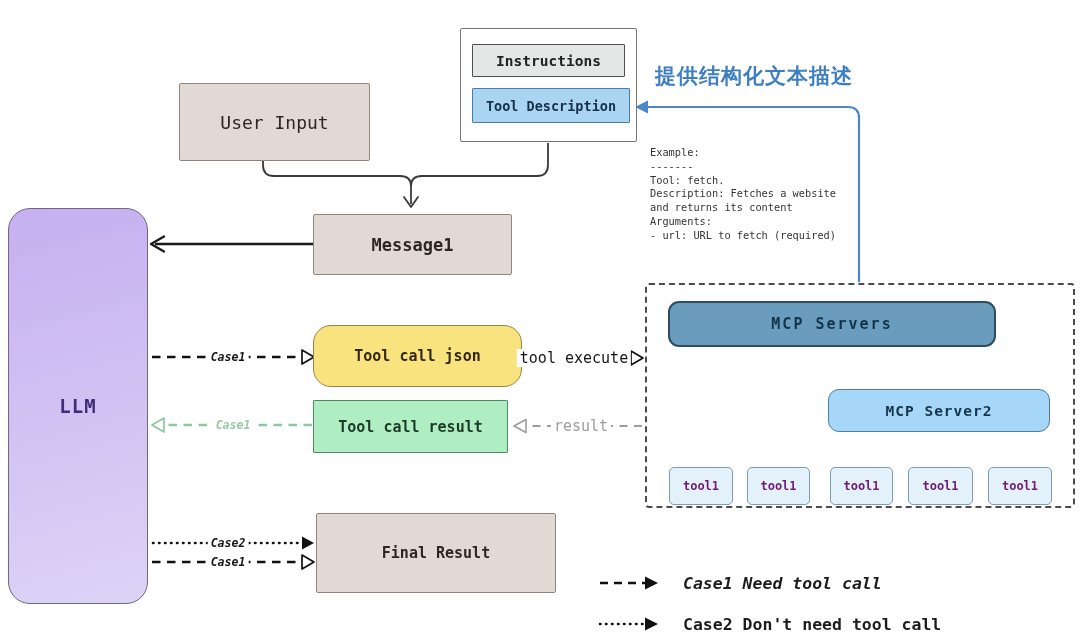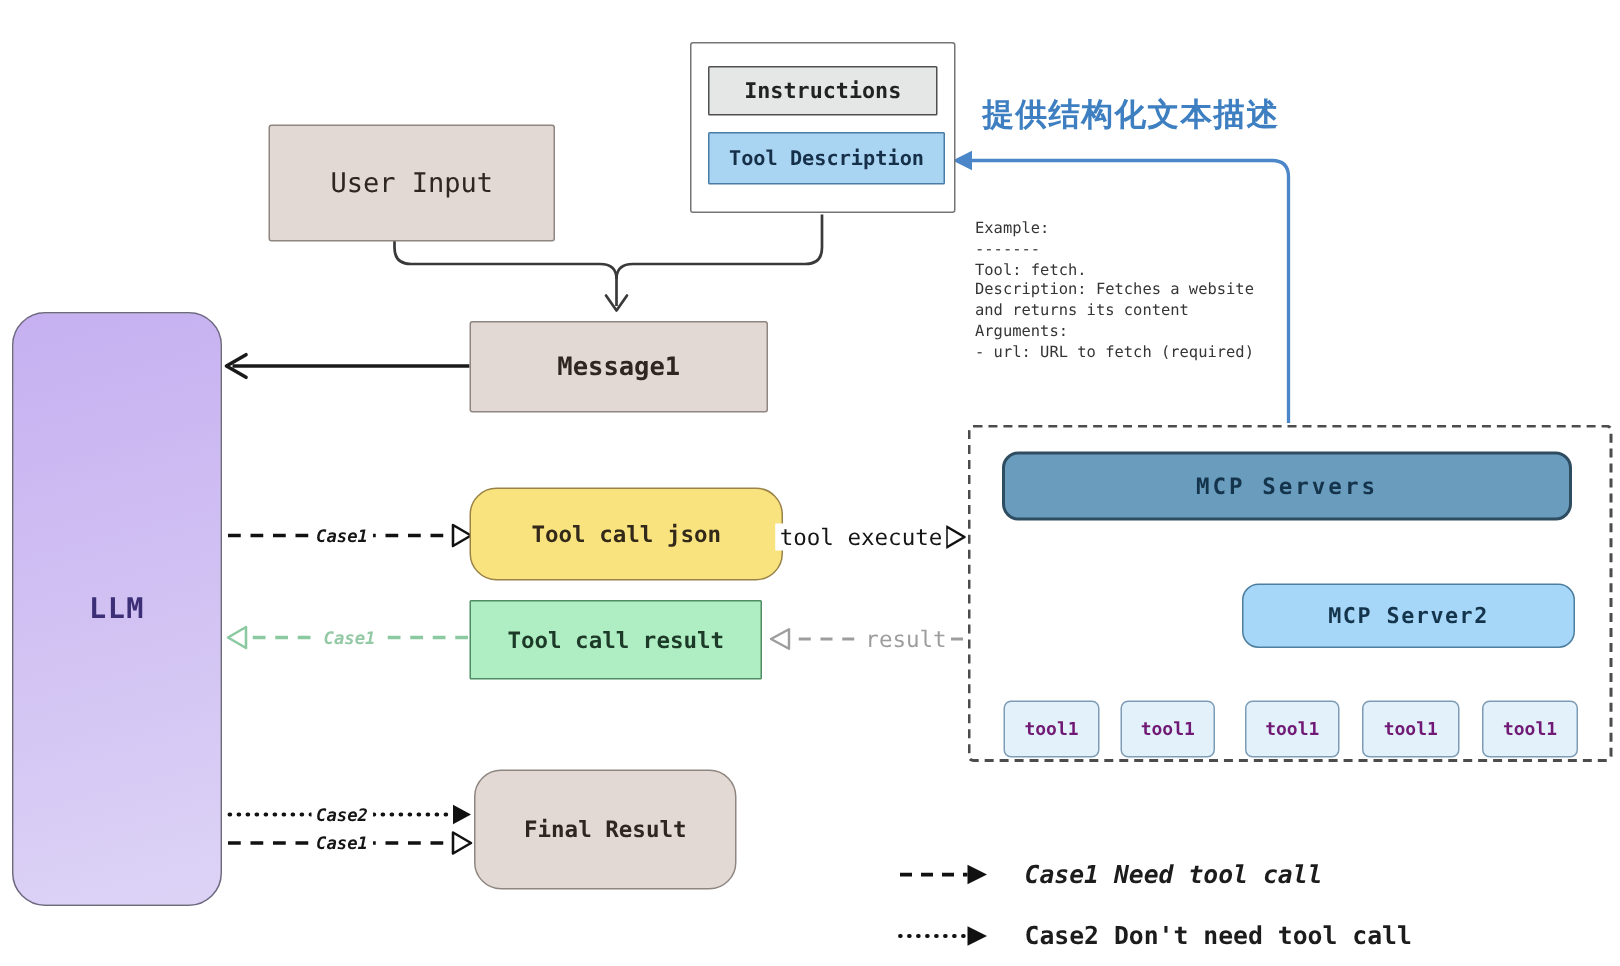--- a/index.html
+++ b/index.html
@@ -10,54 +10,54 @@
   .canvas *{box-sizing:border-box;}
   svg.connectors{position:absolute;left:0;top:0;width:1080px;height:644px;}
   .box{position:absolute;display:flex;align-items:center;justify-content:center;text-align:center;}
 
   .llm{left:8px;top:208px;width:140px;height:396px;border:1.4px solid #6e6880;border-radius:22px;
        background:linear-gradient(165deg,#c6b0f1 0%,#d2c3f3 55%,#ddd3f6 100%);
        color:#3d2f77;font-size:19px;font-weight:bold;letter-spacing:1px;}
   .beige{background:#e3d9d4;border:1.3px solid #8f8680;color:#2e2620;}
   .user-input{left:179px;top:67px;width:191px;height:78px;font-size:18px;font-weight:normal;border-radius:2px;margin-top:16px;}
   .message1{left:313px;top:214px;width:199px;height:61px;font-size:17px;font-weight:bold;border-radius:2px;text-align:center;}
-  .final{left:316px;top:513px;width:175px;height:80px;font-size:15px;font-weight:bold;border-radius:18px;}
+  .final{left:316px;top:513px;width:240px;height:80px;font-size:15px;font-weight:bold;border-radius:2px;}
   .yellow{left:313px;top:325px;width:209px;height:62px;background:#f9e37e;border:1.8px solid #9a8348;
           border-radius:18px;color:#33291a;font-size:15px;font-weight:bold;}
   .green{left:313px;top:400px;width:195px;height:53px;background:#aeeec2;border:1.8px solid #4e8c63;
          color:#1d3a28;font-size:15px;font-weight:bold;border-radius:1px;}
 
   .sp-title{left:460px;top:2px;width:177px;height:24px;font-size:14.5px;font-weight:bold;color:#222;}
   .sp-box{left:460px;top:28px;width:177px;height:114px;background:#ffffff;border:1.4px solid #757575;border-radius:2px;}
   .sp-instructions{left:472px;top:44px;width:153px;height:33px;background:#e5e7e7;border:1.4px solid #4f4f4f;
                    font-size:14.5px;font-weight:bold;color:#222;border-radius:1px;}
   .sp-tooldesc{left:472px;top:88px;width:158px;height:35px;background:#a9d4f2;border:1.4px solid #4a7ca8;
                font-size:13.5px;font-weight:bold;color:#173049;border-radius:1px;}
 
   .annotation{position:absolute;left:655px;top:62px;font-size:21px;font-weight:bold;color:#3e7fc1;
               font-family:Liberation Sans, sans-serif;letter-spacing:1px;}
   .example{position:absolute;left:650px;top:146px;white-space:pre;font-size:10.3px;line-height:13.8px;color:#353535;}
 
   .mcp-container{left:645px;top:283px;width:430px;height:225px;border:2px dashed #4c4c4c;border-radius:4px;background:#fff;}
-  .mcp-header{left:668px;top:301px;width:380px;height:46px;background:#6a9cbe;border:2px solid #2e4d61;border-radius:11px;
+  .mcp-header{left:668px;top:301px;width:328px;height:46px;background:#6a9cbe;border:2px solid #2e4d61;border-radius:11px;
               color:#14344c;font-size:15px;font-weight:bold;letter-spacing:2px;}
   .mcp-server{background:#a6d7f8;border:1.6px solid #4d7e9e;border-radius:11px;color:#14344c;
               font-size:14.5px;font-weight:bold;letter-spacing:1px;}
   .mcp-server1{left:672px;top:389px;width:138px;height:43px;}
   .mcp-server2{left:828px;top:389px;width:222px;height:43px;}
   .tool{top:467px;height:38px;background:#e3f1fb;border:1.3px solid #7d9cb5;border-radius:5px;
         color:#701a75;font-size:12px;font-weight:bold;}
   .tool1{left:669px;width:64px;} .tool2{left:747px;width:63px;} .tool3{left:830px;width:63px;}
   .tool4{left:908px;width:65px;} .tool5{left:988px;width:64px;}
 
   .edge-label{position:absolute;transform:translate(-50%,-50%);background:#ffffff;padding:0 3px;
               font-size:11.5px;font-weight:bold;font-style:italic;color:#151515;white-space:nowrap;}
   .edge-label.plain{font-style:normal;font-weight:normal;font-size:15px;}
   .edge-label.greenlbl{color:#93c9a4;}
-  .edge-label.graylbl{color:#9d9d9d;margin-left:23px;}
+  .edge-label.graylbl{color:#9d9d9d;}
 
   .legend-label{position:absolute;left:683px;transform:translateY(-50%);font-size:16.5px;color:#1c1c1c;
                 font-weight:bold;white-space:nowrap;}
 </style>
 </head>
 <body>
 
 <div class="canvas">
 
   <svg class="connectors" viewBox="0 0 1080 644">

